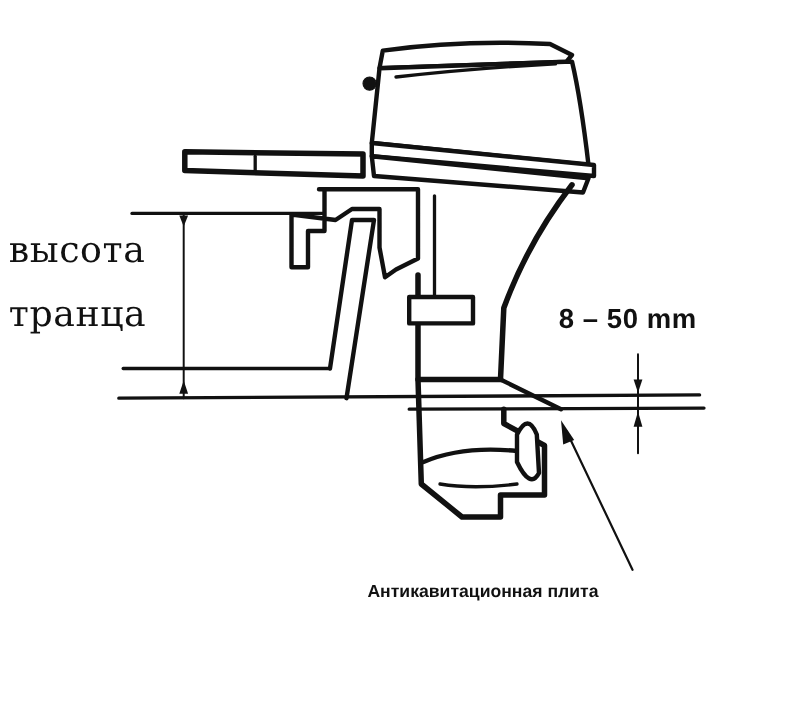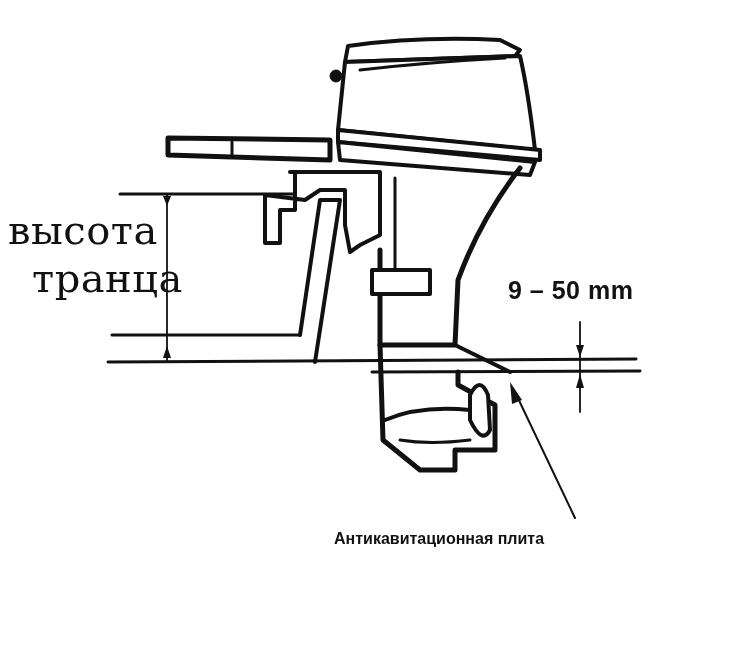--- a/index.html
+++ b/index.html
@@ -1,21 +1,21 @@
 <!DOCTYPE html>
 <html><head>
 <meta charset="utf-8">
 <style>
   html, body { margin: 0; padding: 0; background: #ffffff; }
   body { width: 732px; height: 659px; position: relative; overflow: hidden; }
   #diagram { position: absolute; left: 0; top: 0; width: 732px; height: 659px; }
-  .label-serif { position: absolute; font-family: "DejaVu Serif", "Liberation Serif", serif; color: #111; font-size: 40px; line-height: 1; letter-spacing: 0.5px; }
+  .label-serif { position: absolute; font-family: "DejaVu Serif", "Liberation Serif", serif; color: #111; font-size: 33px; line-height: 1; letter-spacing: 0.5px; }
   .label-sans-bold { position: absolute; font-family: "Liberation Sans", "DejaVu Sans", sans-serif; font-weight: bold; color: #111; }
   #transom-label-1 { left: 8px; top: 210px; }
-  #transom-label-2 { left: 8px; top: 258px; margin-left: 24px; }
+  #transom-label-2 { left: 8px; top: 268px; }
   #range-label { left: 508px; top: 276px; font-size: 25px; letter-spacing: 0.5px; }
   #plate-label { left: 334px; top: 530px; font-size: 16px; }
 </style>
 </head>
 <body>
 
 <svg id="diagram" viewBox="0 0 732 659" xmlns="http://www.w3.org/2000/svg">
   <g fill="none" stroke="#111" stroke-linecap="round" stroke-linejoin="round">
 
     <g>
@@ -73,14 +73,14 @@
 
     <g>
       <line x1="575" y1="518" x2="515" y2="392" stroke-width="2"></line>
       <polygon points="510,382 522,400 512,404" fill="#111" stroke="none"></polygon>
     </g>
   </g>
 </svg>
 
 <div id="transom-label-1" class="label-serif">высота</div>
 <div id="transom-label-2" class="label-serif">транца</div>
-<div id="range-label" class="label-sans-bold">9 – 50 mm</div>
+<div id="range-label" class="label-sans-bold">8 – 50 mm</div>
 <div id="plate-label" class="label-sans-bold">Антикавитационная плита</div>
 
 </body></html>

